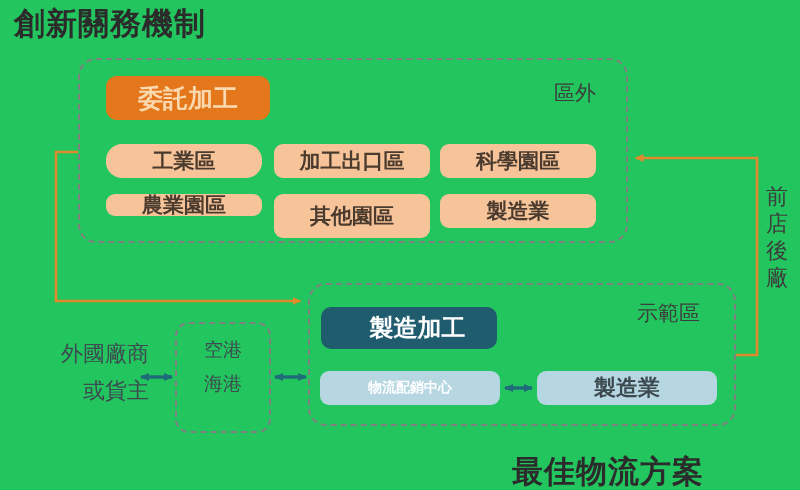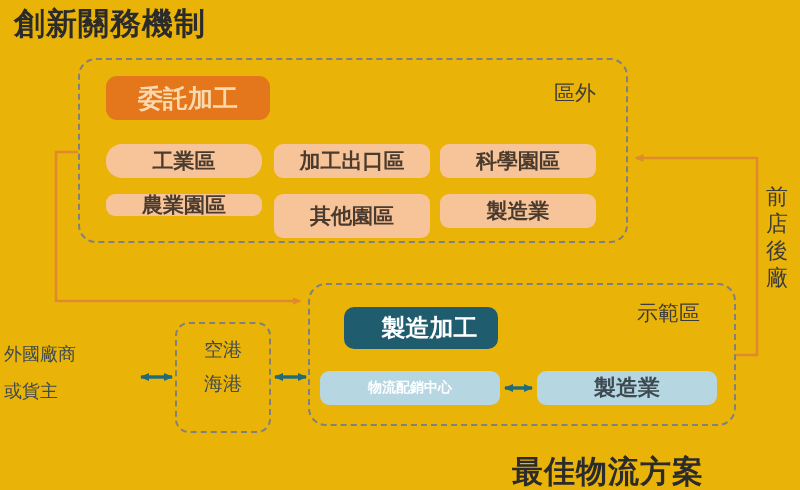--- a/index.html
+++ b/index.html
@@ -4,21 +4,21 @@
 <style>
   html, body {
     margin: 0;
     padding: 0;
     background: #ffffff;
   }
   #stage {
     position: relative;
     width: 800px;
     height: 490px;
-    background: #eab308;
+    background: #22c55e;
     overflow: hidden;
     font-family: "DejaVu Sans", "Liberation Sans", sans-serif;
   }
   
   .title-main {
     position: absolute;
     font-family: "DejaVu Serif", "Liberation Serif", serif;
     font-weight: bold;
     color: #2b2b2b;
     white-space: nowrap;
@@ -120,21 +120,21 @@
   }
   
   #box-entrust   { left: 106px; top: 76px;  width: 164px; height: 44px; }
   #box-industry  { left: 106px; top: 144px; width: 156px; height: 34px; border-radius: 16px; }
   #box-export    { left: 274px; top: 144px; width: 156px; height: 34px; }
   #box-science   { left: 440px; top: 144px; width: 156px; height: 34px; }
   #box-agri      { left: 106px; top: 194px; width: 156px; height: 22px; }
   #box-other     { left: 274px; top: 194px; width: 156px; height: 44px; text-align: right; }
   #box-manuf-top { left: 440px; top: 194px; width: 156px; height: 34px; }
   
-  #box-making    { left: 344px; top: 307px; width: 154px; height: 42px; padding-left: 17px; }
+  #box-making    { left: 321px; top: 307px; width: 176px; height: 42px; padding-left: 17px; }
   #box-logistics { left: 320px; top: 371px; width: 180px; height: 34px; }
   #box-manuf-bot { left: 537px; top: 371px; width: 180px; height: 34px; }
   
   .port-text {
     position: absolute;
     left: 175px;
     top: 332px;
     width: 96px;
     text-align: center;
     font-family: "DejaVu Serif", "Liberation Serif", serif;
@@ -142,23 +142,23 @@
     line-height: 34px;
     color: #3d4a50;
     white-space: nowrap;
   }
   
   #text-foreign {
     position: absolute;
     left: 4px;
     top: 335px;
     width: 145px;
-    text-align: left;
-    font-family: "DejaVu Serif", "Liberation Serif", serif;
-    font-size: 18px;
+    text-align: right;
+    font-family: "DejaVu Serif", "Liberation Serif", serif;
+    font-size: 22px;
     line-height: 37px;
     color: #3d4a50;
     white-space: nowrap;
   }
   
   #label-front-shop {
     position: absolute;
     left: 762px;
     top: 183px;
     width: 30px;

